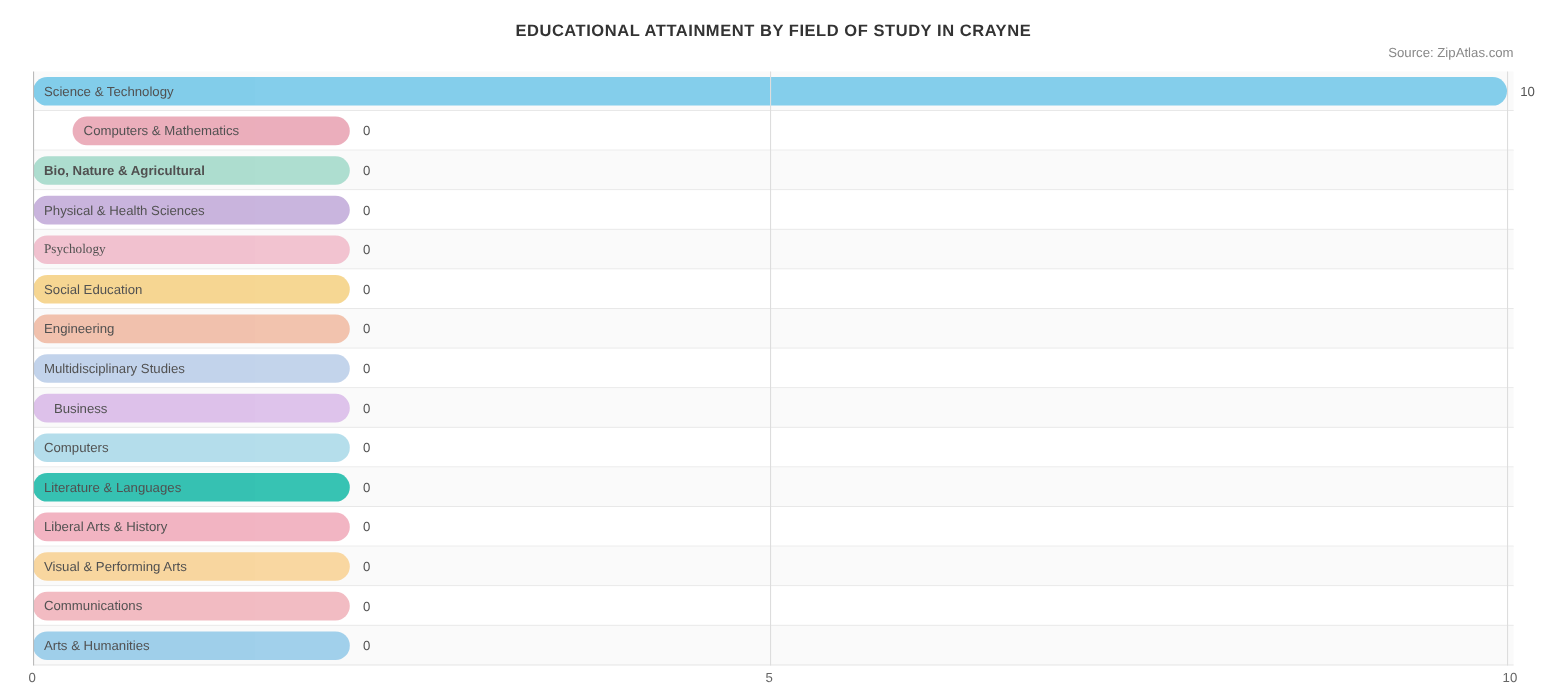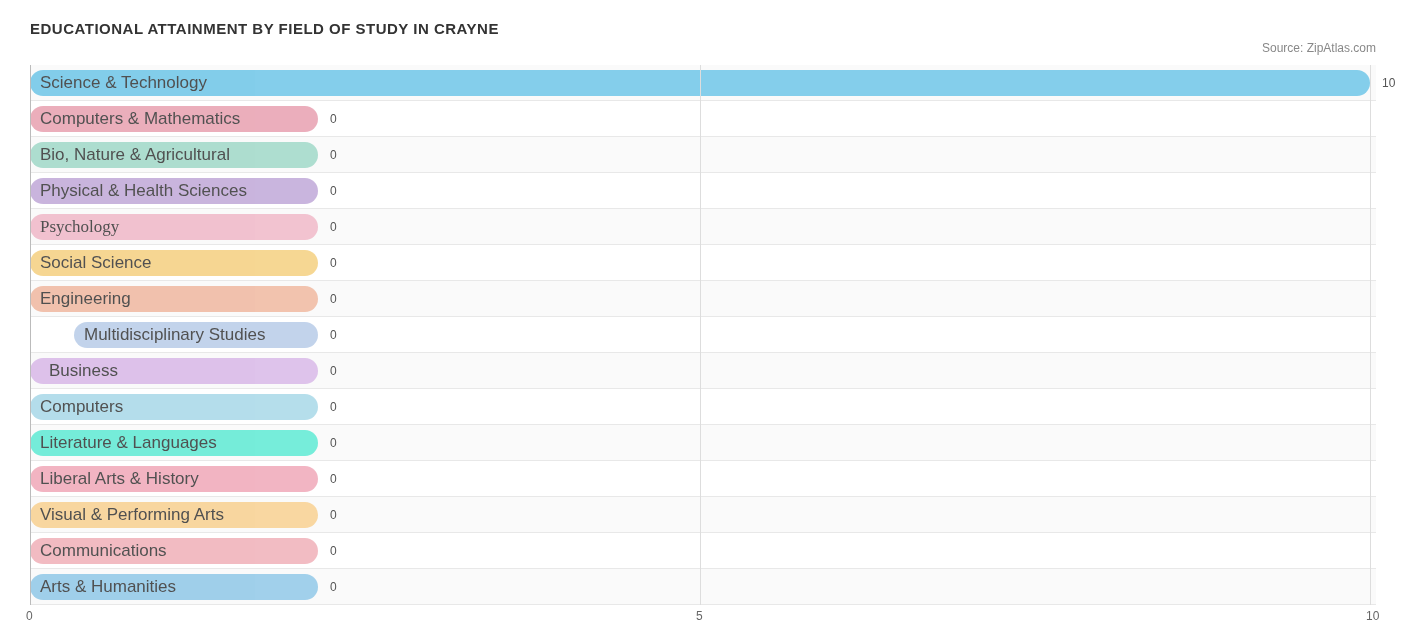--- a/index.html
+++ b/index.html
@@ -10,20 +10,21 @@
       min-height: 631px;
       padding: 20px 30px;
     }
     .chart-title {
       font-size: 15px;
       font-weight: bold;
       letter-spacing: 0.5px;
       color: #333;
       margin-bottom: 4px;
       text-transform: uppercase;
+      text-align: center;
     }
     .source {
       font-size: 12px;
       color: #888;
       text-align: right;
       margin-bottom: 10px;
     }
     .chart-area {
       position: relative;
       width: 100%;
@@ -62,21 +63,21 @@
       border-radius: 13px;
       display: flex;
       align-items: center;
       padding: 0 10px 0 10px;
       font-size: 12.5px;
       color: #333;
       white-space: nowrap;
       position: relative;
     }
     .bar-label {
-      font-size: 17px;
+      font-size: 12px;
       color: #333;
     }
     .bar-value {
       font-size: 12px;
       color: #555;
       margin-left: 6px;
       font-weight: normal;
     }
     .x-axis {
       display: flex;
@@ -114,32 +115,32 @@
             <div class="bar-track" style="width: 1340px;">
               <div class="bar-pill" style="width: 1340px; background: rgb(110, 198, 232); opacity: 0.85;">
                 <span class="bar-label">Science &amp; Technology</span>
               </div>
             </div>
             <span class="bar-value" style="position: absolute; left: 1346px; font-size: 12px; color: rgb(85, 85, 85);">10</span>
           </div>
         </div>
         <div class="bar-row">
           <div class="bar-container">
-            <div class="bar-track" style="width: 288px;">
+            <div class="bar-track" style="width: 288px; padding-left: 36px;">
               <div class="bar-pill" style="width: 288px; background: rgb(232, 160, 176); opacity: 0.85;">
                 <span class="bar-label">Computers &amp; Mathematics</span>
               </div>
             </div>
             <span class="bar-value" style="position: absolute; left: 294px; font-size: 12px; color: rgb(85, 85, 85);">0</span>
           </div>
         </div>
         <div class="bar-row">
           <div class="bar-container">
             <div class="bar-track" style="width: 288px;">
-              <div class="bar-pill" style="width: 288px; background: rgb(160, 216, 200); opacity: 0.85;">
+              <div class="bar-pill" style="width: 288px; background: rgb(160, 216, 200); opacity: 0.85; font-weight: bold;">
                 <span class="bar-label">Bio, Nature &amp; Agricultural</span>
               </div>
             </div>
             <span class="bar-value" style="position: absolute; left: 294px; font-size: 12px; color: rgb(85, 85, 85);">0</span>
           </div>
         </div>
         <div class="bar-row">
           <div class="bar-container">
             <div class="bar-track" style="width: 288px;">
               <div class="bar-pill" style="width: 288px; background: rgb(192, 168, 216); opacity: 0.85;">
@@ -156,39 +157,39 @@
                 <span class="bar-label">Psychology</span>
               </div>
             </div>
             <span class="bar-value" style="position: absolute; left: 294px; font-size: 12px; color: rgb(85, 85, 85);">0</span>
           </div>
         </div>
         <div class="bar-row">
           <div class="bar-container">
             <div class="bar-track" style="width: 288px;">
               <div class="bar-pill" style="width: 288px; background: rgb(245, 208, 128); opacity: 0.85;">
-                <span class="bar-label">Social Science</span>
+                <span class="bar-label">Social Education</span>
               </div>
             </div>
             <span class="bar-value" style="position: absolute; left: 294px; font-size: 12px; color: rgb(85, 85, 85);">0</span>
           </div>
         </div>
         <div class="bar-row">
           <div class="bar-container">
             <div class="bar-track" style="width: 288px;">
               <div class="bar-pill" style="width: 288px; background: rgb(240, 184, 160); opacity: 0.85;">
                 <span class="bar-label">Engineering</span>
               </div>
             </div>
             <span class="bar-value" style="position: absolute; left: 294px; font-size: 12px; color: rgb(85, 85, 85);">0</span>
           </div>
         </div>
         <div class="bar-row">
           <div class="bar-container">
-            <div class="bar-track" style="width: 288px; padding-left: 44px;">
+            <div class="bar-track" style="width: 288px;">
               <div class="bar-pill" style="width: 288px; background: rgb(184, 204, 232); opacity: 0.85;">
                 <span class="bar-label">Multidisciplinary Studies</span>
               </div>
             </div>
             <span class="bar-value" style="position: absolute; left: 294px; font-size: 12px; color: rgb(85, 85, 85);">0</span>
           </div>
         </div>
         <div class="bar-row">
           <div class="bar-container">
             <div class="bar-track" style="width: 288px;">
@@ -205,21 +206,21 @@
               <div class="bar-pill" style="width: 288px; background: rgb(168, 216, 232); opacity: 0.85;">
                 <span class="bar-label">Computers</span>
               </div>
             </div>
             <span class="bar-value" style="position: absolute; left: 294px; font-size: 12px; color: rgb(85, 85, 85);">0</span>
           </div>
         </div>
         <div class="bar-row">
           <div class="bar-container">
             <div class="bar-track" style="width: 288px;">
-              <div class="bar-pill" style="width: 288px; background: #5eead4; opacity: 0.85;">
+              <div class="bar-pill" style="width: 288px; background: #14b8a6; opacity: 0.85;">
                 <span class="bar-label">Literature &amp; Languages</span>
               </div>
             </div>
             <span class="bar-value" style="position: absolute; left: 294px; font-size: 12px; color: rgb(85, 85, 85);">0</span>
           </div>
         </div>
         <div class="bar-row">
           <div class="bar-container">
             <div class="bar-track" style="width: 288px;">
               <div class="bar-pill" style="width: 288px; background: rgb(240, 168, 184); opacity: 0.85;">

